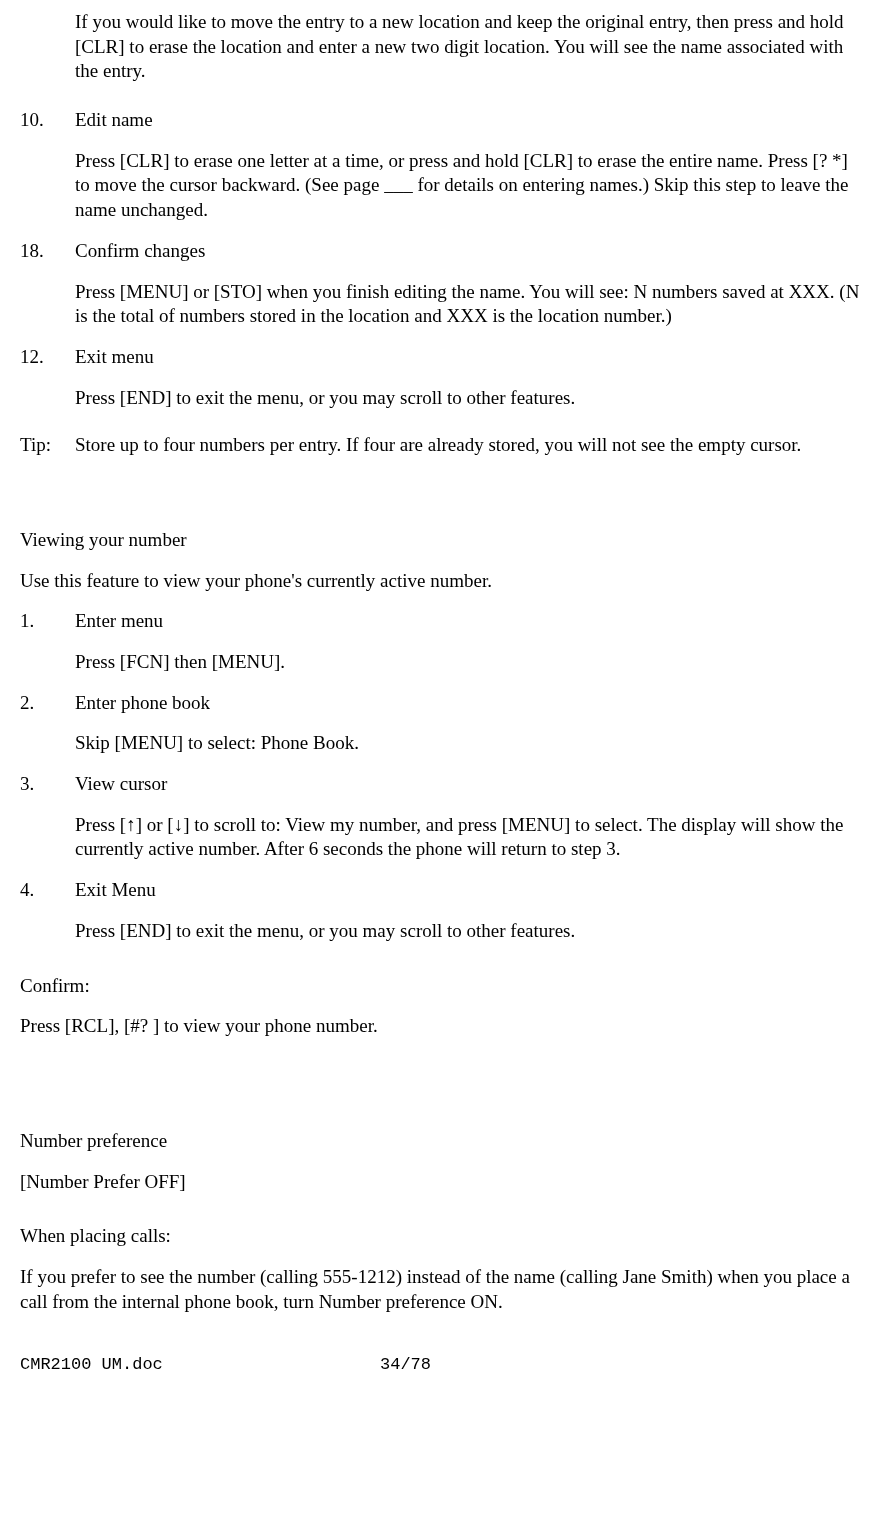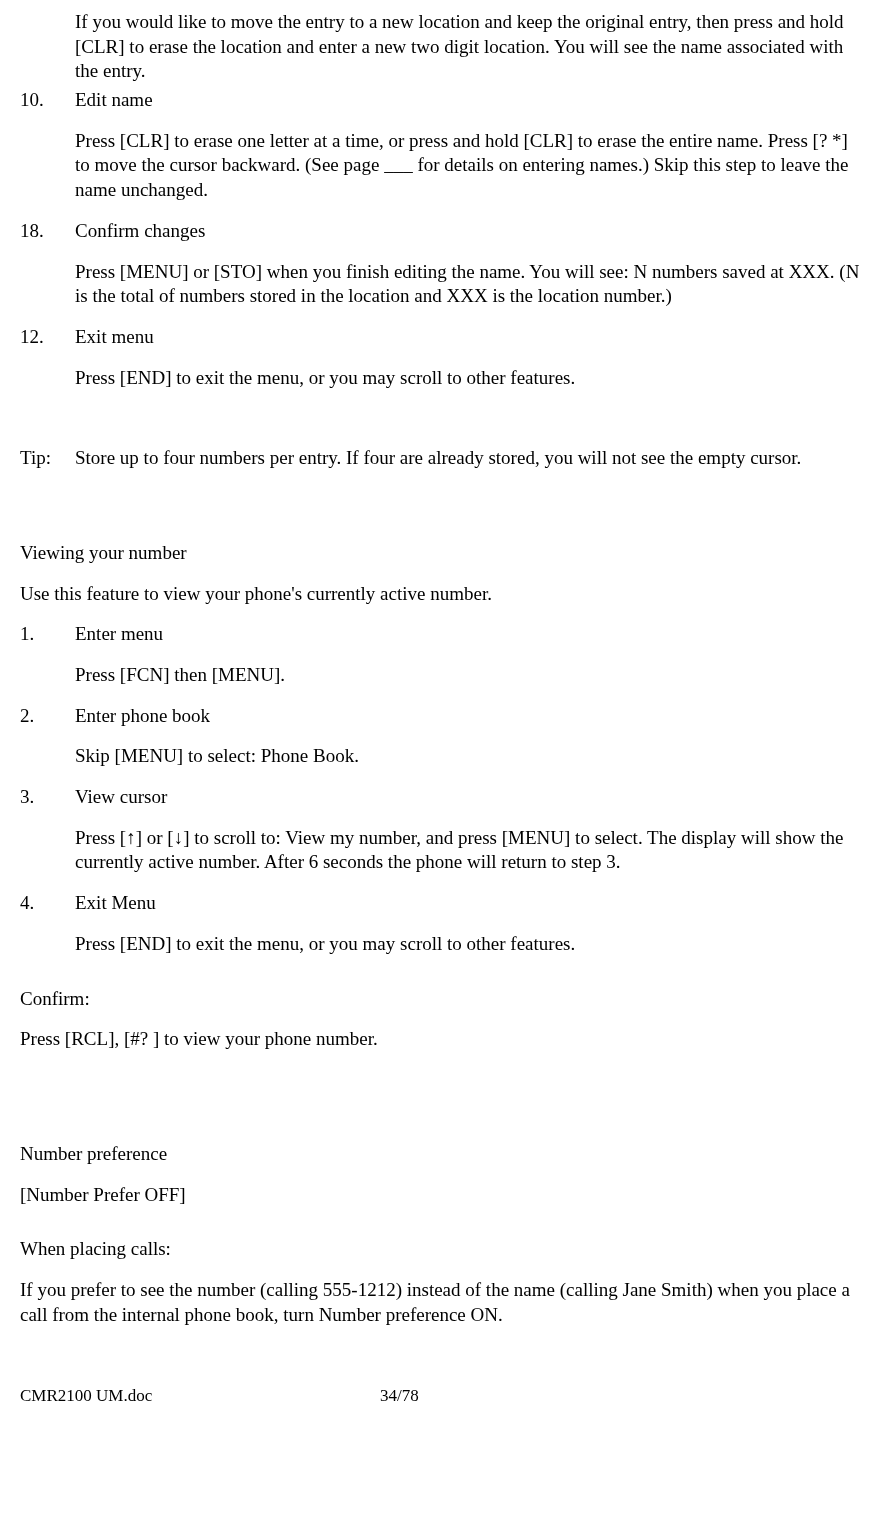--- a/index.html
+++ b/index.html
@@ -7,57 +7,57 @@
       font-size: 19px;
       line-height: 1.3;
       color: #000;
       background: #fff;
       margin: 0;
       padding: 10px 20px 20px 20px;
       width: 842px;
     }
     .indent-block {
       margin-left: 55px;
-      margin-bottom: 4px;
+      margin-bottom: 24px;
     }
     .numbered-row {
       display: flex;
       margin-bottom: 16px;
     }
     .num-col {
       width: 55px;
       flex-shrink: 0;
     }
     .content-col {
       flex: 1;
     }
     .step-body {
       margin-left: 55px;
       margin-bottom: 16px;
     }
     .tip-row {
       display: flex;
-      margin-top: 56px;
+      margin-top: 23px;
       margin-bottom: 16px;
     }
     .tip-label {
       width: 55px;
       flex-shrink: 0;
     }
     .section-title {
       margin-top: 70px;
       margin-bottom: 16px;
     }
     .para {
       margin-bottom: 16px;
     }
     .footer {
       display: flex;
-      margin-top: 58px;
-      font-family: Liberation Serif, serif;
+      margin-top: 40px;
+      font-family: Liberation Mono, monospace;
       font-size: 17px;
     }
     .footer-left {
       width: 360px;
     }
   </style>
 </head>
 <body>
 
 <div class="indent-block">If you would like to move the entry to a new location and keep the original entry, then press and hold [CLR] to erase the location and enter a new two digit location. You will see the name associated with the entry.</div>

